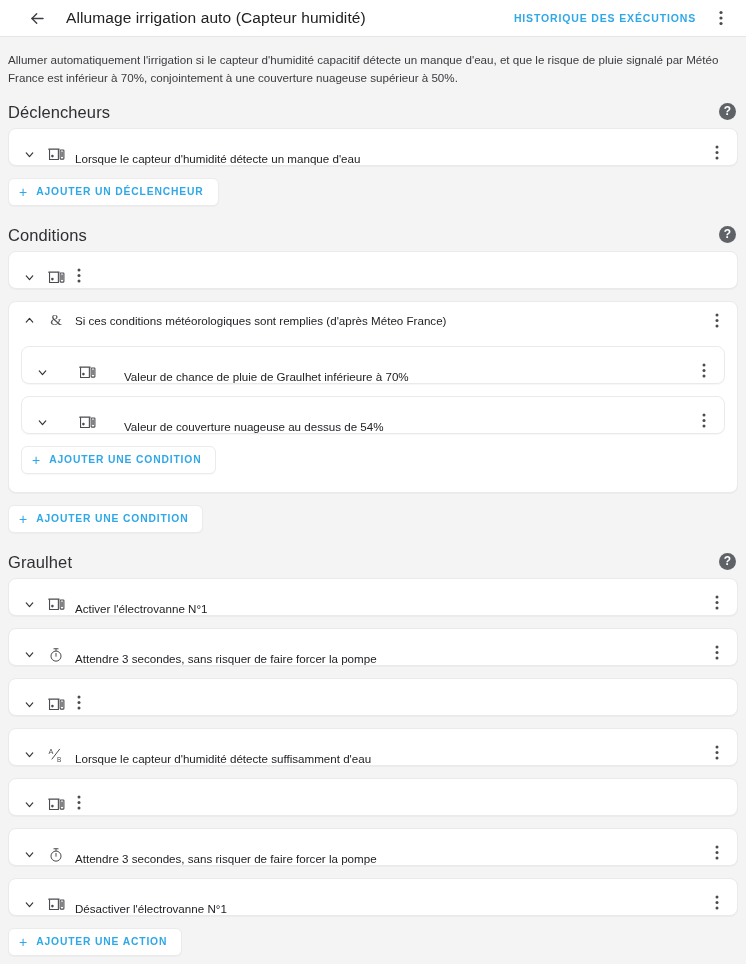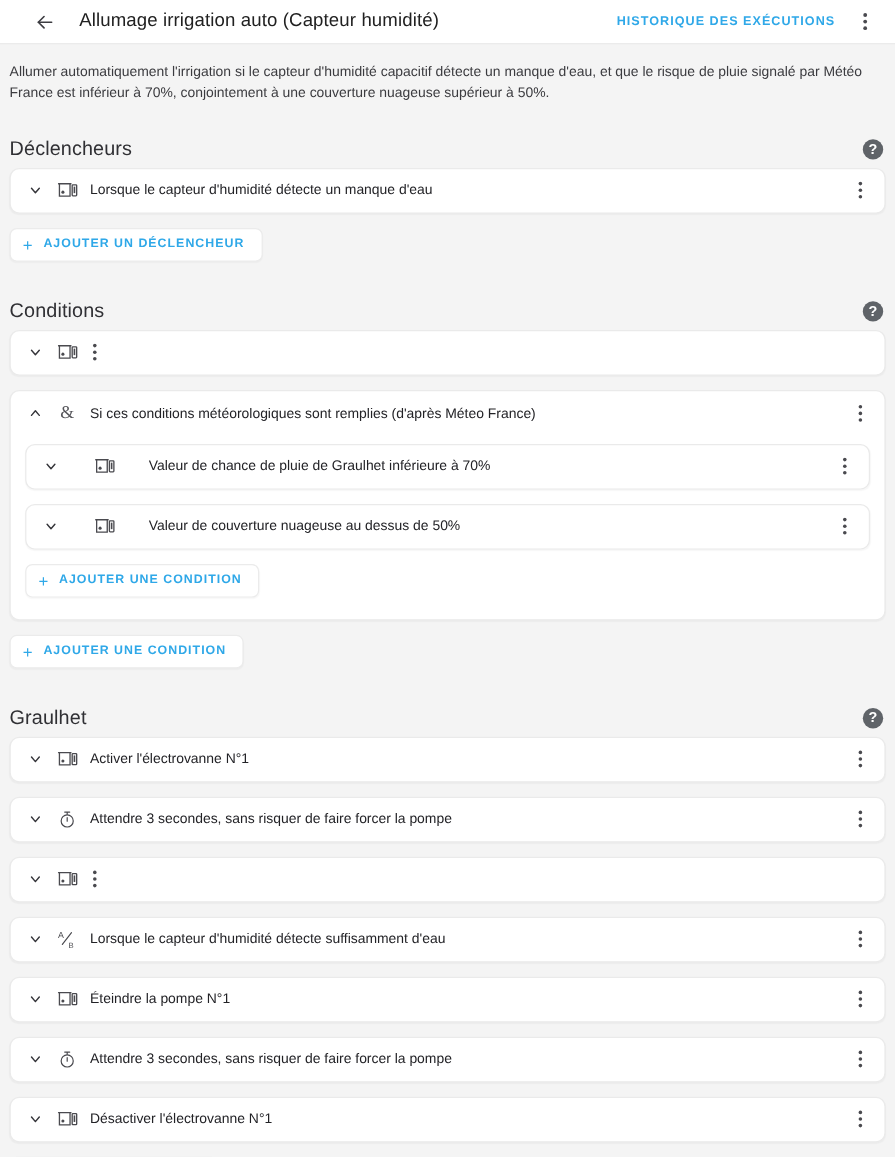--- a/index.html
+++ b/index.html
@@ -67,23 +67,23 @@
   .description {
     padding: 14px 8px 6px 8px;
     font-size: 11.6px;
     line-height: 1.55;
     color: #3b3b3f;
   }
 
   
   .section-head {
     display: flex;
-    align-items: center;
+    align-items: flex-start;
     padding: 6px 10px 6px 8px;
-    margin-top: 16px;
+    margin-top: 4px;
   }
   .section-title {
     font-size: 16.5px;
     color: #303034;
     font-weight: normal;
     letter-spacing: .1px;
   }
   .section-head .spacer { flex: 1 1 auto; }
   .help-icon {
     width: 17px;
@@ -101,21 +101,21 @@
   }
 
   
   .rows { padding: 0 8px; }
   .row {
     background: #ffffff;
     border: 1px solid #eaeaea;
     border-radius: 8px;
     height: 38px;
     display: flex;
-    align-items: center;
+    align-items: flex-end;
     padding: 0 6px 0 10px;
     margin-bottom: 12px;
     box-shadow: 0 1px 1px rgba(0,0,0,0.035);
   }
   .row.nested { margin-left: 0; }
   .chev {
     width: 20px;
     height: 20px;
     display: flex;
     align-items: center;
@@ -360,21 +360,21 @@
       </div>
       <div class="row-icon">
         <svg width="17" height="15" viewBox="0 0 20 17" fill="none" stroke="#4a4a4f" stroke-width="1.3">
           <path d="M1.8 2.2 V14.3 H12.2 V2.2"></path>
             <path d="M0.9 2.2 H13.1" stroke-linecap="round"></path>
           <rect x="14.3" y="3.2" width="4.4" height="10.8" rx="0.7"></rect>
           <circle cx="5.2" cy="10.4" r="1.5" fill="#4a4a4f" stroke="none"></circle>
           <rect x="15.7" y="5.0" width="1.6" height="6.4" fill="#4a4a4f" stroke="none"></rect>
         </svg>
       </div>
-      <div class="row-label">Valeur de couverture nuageuse au dessus de 50%</div>
+      <div class="row-label">Valeur de couverture nuageuse au dessus de 54%</div>
       <div class="row-menu">
         <svg width="4" height="15" viewBox="0 0 4 15">
             <circle cx="2" cy="2" r="1.5" fill="#4a4a4f"></circle>
             <circle cx="2" cy="7.5" r="1.5" fill="#4a4a4f"></circle>
             <circle cx="2" cy="13" r="1.5" fill="#4a4a4f"></circle>
           </svg>
       </div>
     </div>
     <div class="add-btn">
       <span class="plus">+</span>
@@ -500,21 +500,20 @@
     </div>
     <div class="row-icon">
       <svg width="17" height="15" viewBox="0 0 20 17" fill="none" stroke="#4a4a4f" stroke-width="1.3">
         <path d="M1.8 2.2 V14.3 H12.2 V2.2"></path>
           <path d="M0.9 2.2 H13.1" stroke-linecap="round"></path>
         <rect x="14.3" y="3.2" width="4.4" height="10.8" rx="0.7"></rect>
         <circle cx="5.2" cy="10.4" r="1.5" fill="#4a4a4f" stroke="none"></circle>
         <rect x="15.7" y="5.0" width="1.6" height="6.4" fill="#4a4a4f" stroke="none"></rect>
       </svg>
     </div>
-    <div class="row-label">Éteindre la pompe N°1</div>
     <div class="row-menu">
       <svg width="4" height="15" viewBox="0 0 4 15">
           <circle cx="2" cy="2" r="1.5" fill="#4a4a4f"></circle>
           <circle cx="2" cy="7.5" r="1.5" fill="#4a4a4f"></circle>
           <circle cx="2" cy="13" r="1.5" fill="#4a4a4f"></circle>
         </svg>
     </div>
   </div>
 
   <div class="row">

